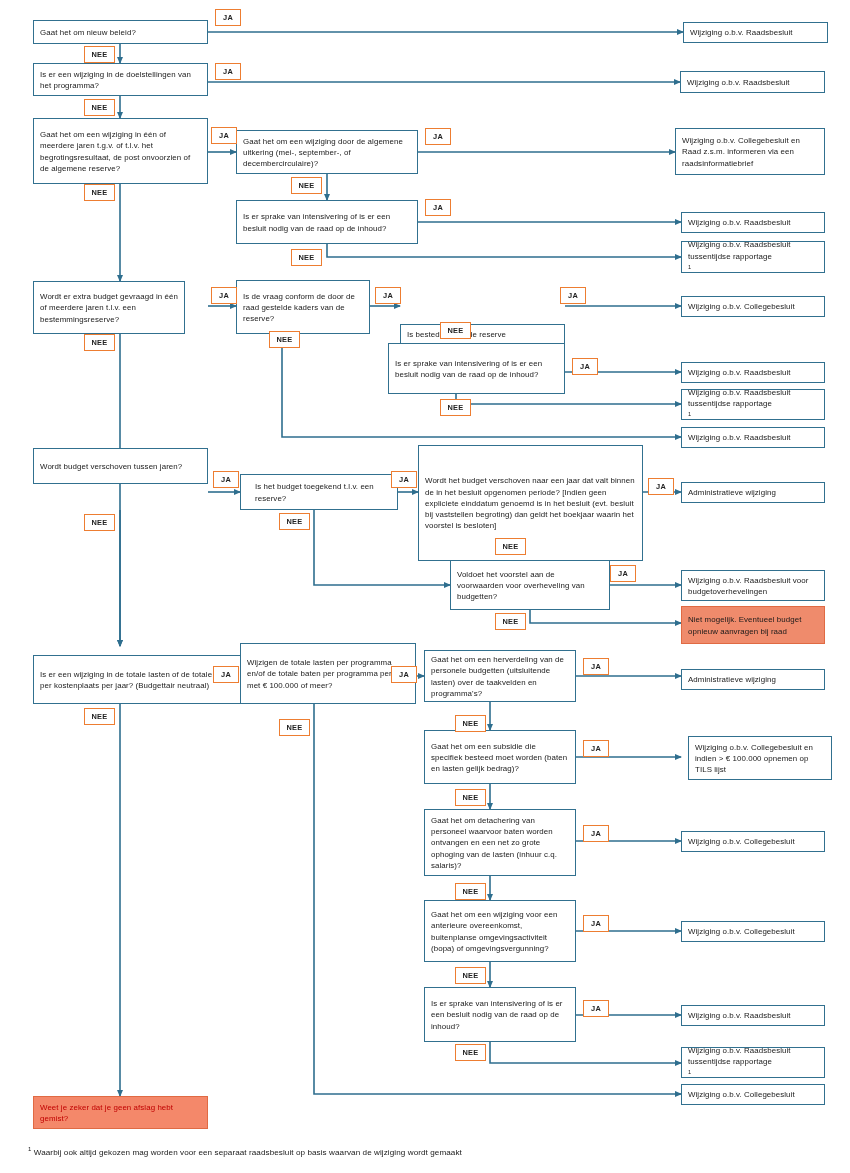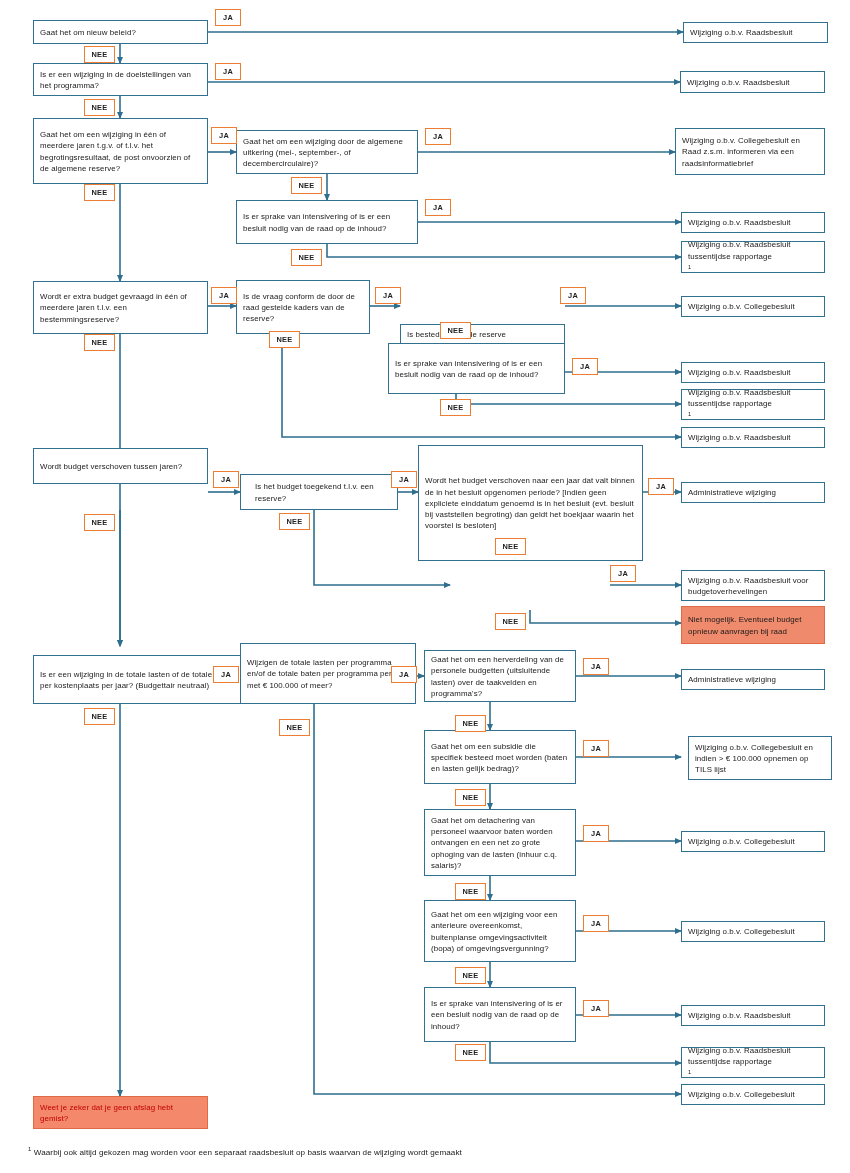--- a/index.html
+++ b/index.html
@@ -161,21 +161,21 @@
 
   <div class="node q" style="left:33px;top:20px;width:175px;height:24px;">
     <span>Gaat het om nieuw beleid?</span>
   </div>
   <div class="node q" style="left:33px;top:63px;width:175px;height:33px;">
     <span>Is er een wijziging in de doelstellingen van het programma?</span>
   </div>
   <div class="node q" style="left:33px;top:118px;width:175px;height:66px;">
     <span>Gaat het om een wijziging in één of meerdere jaren t.g.v. of t.l.v. het begrotingsresultaat, de post onvoorzien of de algemene reserve?</span>
   </div>
-  <div class="node q" style="left:33px;top:281px;width:175px;height:53px;">
+  <div class="node q" style="left:33px;top:281px;width:152px;height:53px;">
     <span>Wordt er extra budget gevraagd in één of meerdere jaren t.l.v. een bestemmingsreserve?</span>
   </div>
   <div class="node q" style="left:33px;top:448px;width:175px;height:36px;">
     <span>Wordt budget verschoven tussen jaren?</span>
   </div>
   <div class="node q" style="left:33px;top:655px;width:211px;height:49px;">
     <span>Is er een wijziging in de totale lasten of de totale baten per kostenplaats per jaar? (Budgettair neutraal)</span>
   </div>
   <div class="node orange-red" style="left:33px;top:1096px;width:175px;height:33px;">
     <span>Weet je zeker dat je geen afslag hebt gemist?</span>
@@ -198,20 +198,23 @@
   </div>
 
   <div class="node q" style="left:400px;top:290px;width:165px;height:32px;margin-top:34px;">
     <span>Is besteding van de reserve gemandateerd aan het college?</span>
   </div>
   <div class="node q" style="left:388px;top:343px;width:177px;height:51px;">
     <span>Is er sprake van intensivering of is er een besluit nodig van de raad op de inhoud?</span>
   </div>
   <div class="node q" style="left:418px;top:445px;width:225px;height:116px;">
     <span>Wordt het budget verschoven naar een jaar dat valt binnen de in het besluit opgenomen periode? [Indien geen expliciete einddatum genoemd is in het besluit (evt. besluit bij vaststellen begroting) dan geldt het boekjaar waarin het voorstel is besloten]</span>
+  </div>
+  <div class="node q" style="left:450px;top:560px;width:160px;height:50px;">
+    <span>Voldoet het voorstel aan de voorwaarden voor overheveling van budgetten?</span>
   </div>
   <div class="node q" style="left:424px;top:650px;width:152px;height:52px;">
     <span>Gaat het om een herverdeling van de personele budgetten (uitsluitende lasten) over de taakvelden en programma's?</span>
   </div>
   <div class="node q" style="left:424px;top:730px;width:152px;height:54px;">
     <span>Gaat het om een subsidie die specifiek besteed moet worden (baten en lasten gelijk bedrag)?</span>
   </div>
   <div class="node q" style="left:424px;top:809px;width:152px;height:67px;">
     <span>Gaat het om detachering van personeel waarvoor baten worden ontvangen en een net zo grote ophoging van de lasten (inhuur c.q. salaris)?</span>
   </div>

